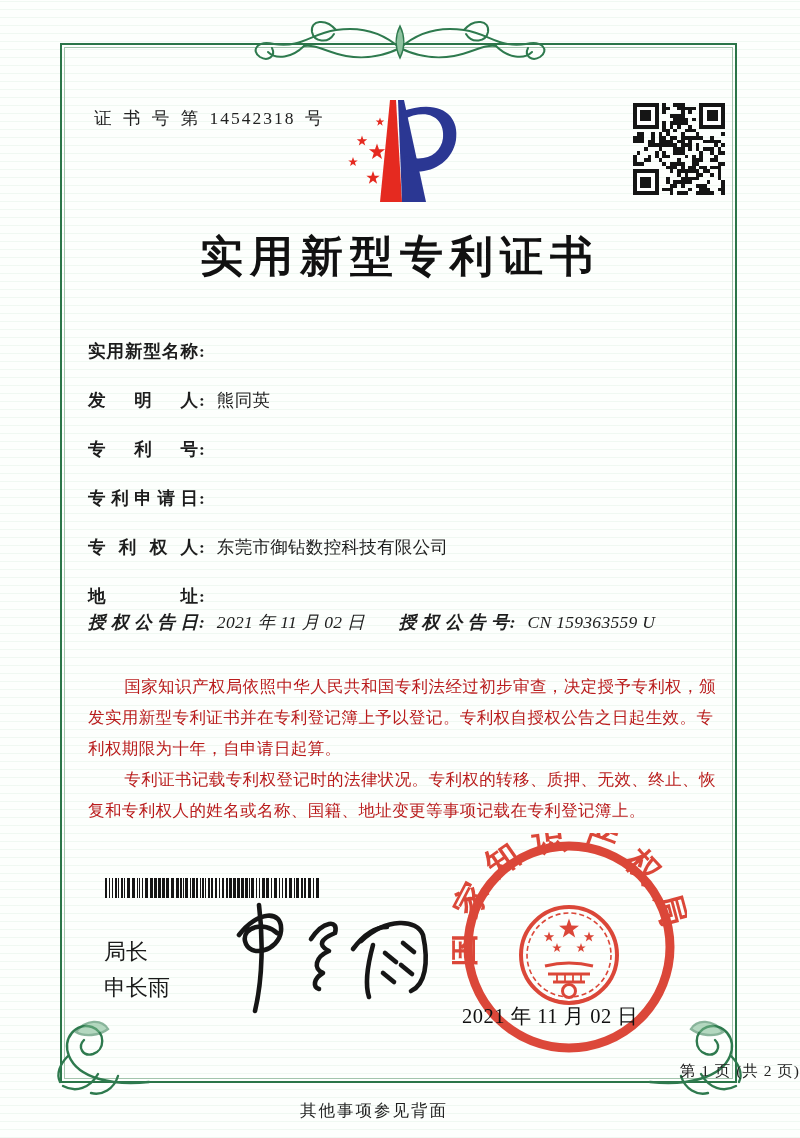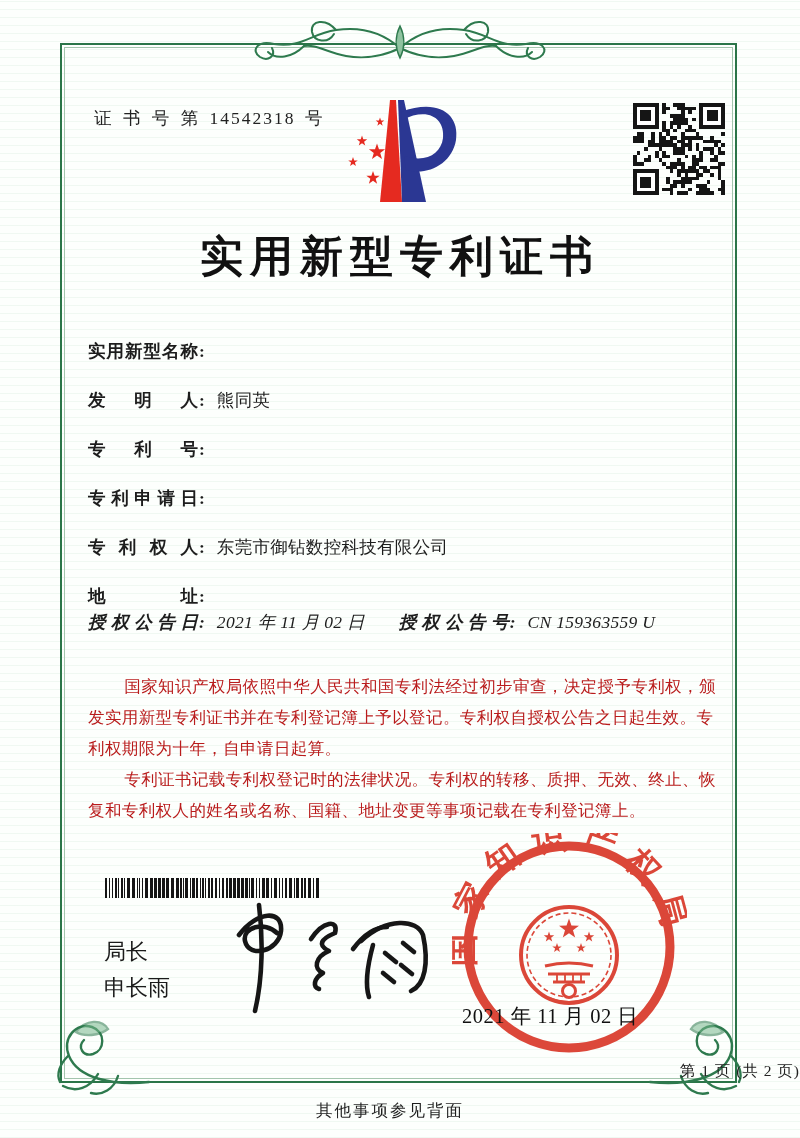--- a/index.html
+++ b/index.html
@@ -33,21 +33,21 @@
   .pair{display:flex;align-items:flex-start;font-style:italic;}
   .pair2{margin-left:34px;}
   .paras{left:88px;top:671px;width:630px;font-size:16.5px;line-height:31px;letter-spacing:0.4px;color:#b91c1c;}
   .paras p{margin:0;text-indent:2.2em;}
   .barcode{left:105px;top:878px;width:215px;height:20px;}
   .issuer{left:104px;top:934px;font-size:22px;line-height:36px;font-weight:500;color:#1b1b1b;}
   .signature{left:205px;top:893px;width:235px;height:130px;}
   .seal{left:452px;top:833px;width:235px;height:235px;}
   .seal-date{left:462px;top:1002px;width:220px;font-size:20.5px;font-weight:500;letter-spacing:0.5px;color:#101010;}
   .page-info{left:0;top:1053px;width:800px;text-align:right;font-size:15.5px;letter-spacing:1px;color:#222;margin-top:8px;}
-  .back-note{left:16px;top:1100px;width:748px;text-align:center;font-size:16.5px;letter-spacing:2px;font-weight:500;color:#1e1e1e;}
+  .back-note{left:0;top:1100px;width:748px;text-align:center;font-size:16.5px;letter-spacing:2px;font-weight:500;color:#1e1e1e;}
   .ornament-top{left:186px;top:14px;width:428px;height:60px;}
   .orn-bl{left:46px;top:1012px;width:105px;height:85px;}
   .orn-br{left:648px;top:1012px;width:105px;height:85px;transform:scaleX(-1);}
   .logo{left:338px;top:96px;width:130px;height:112px;}
   .qr{left:633px;top:103px;width:92px;height:92px;}
   svg{display:block;}
 </style>
 </head>
 <body>
 

